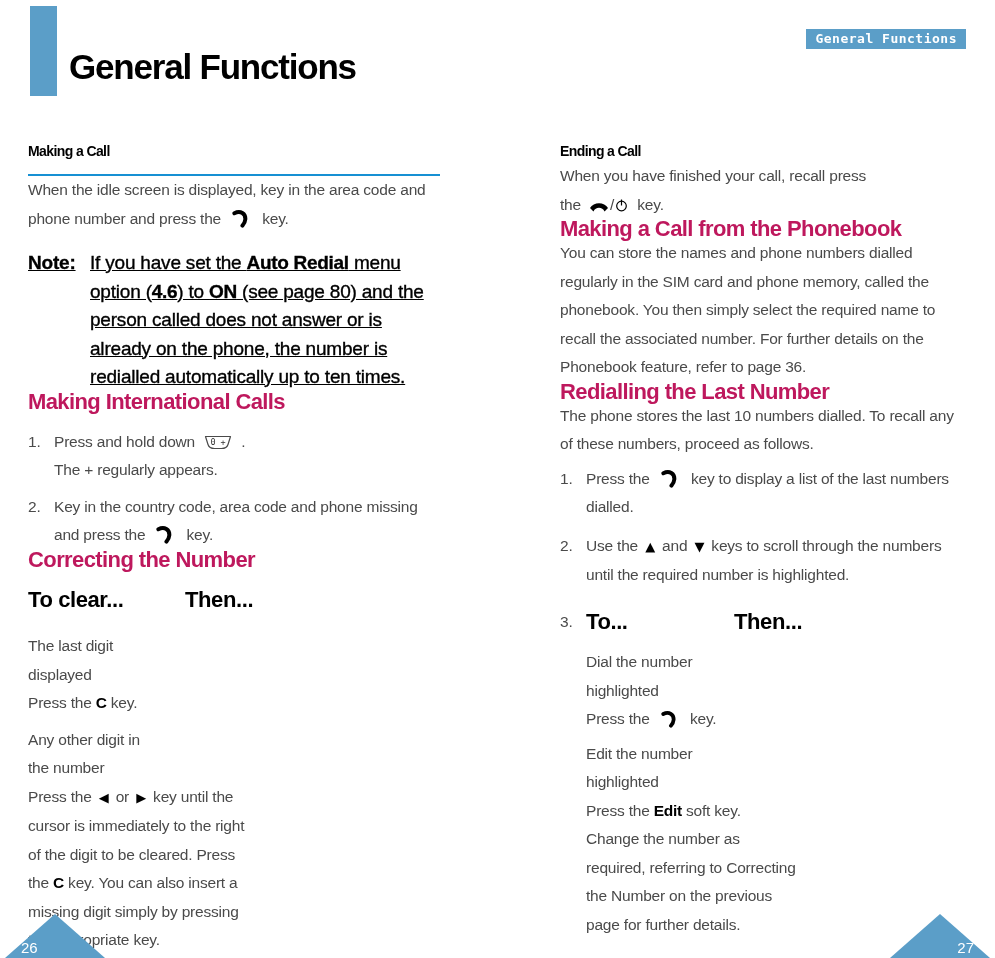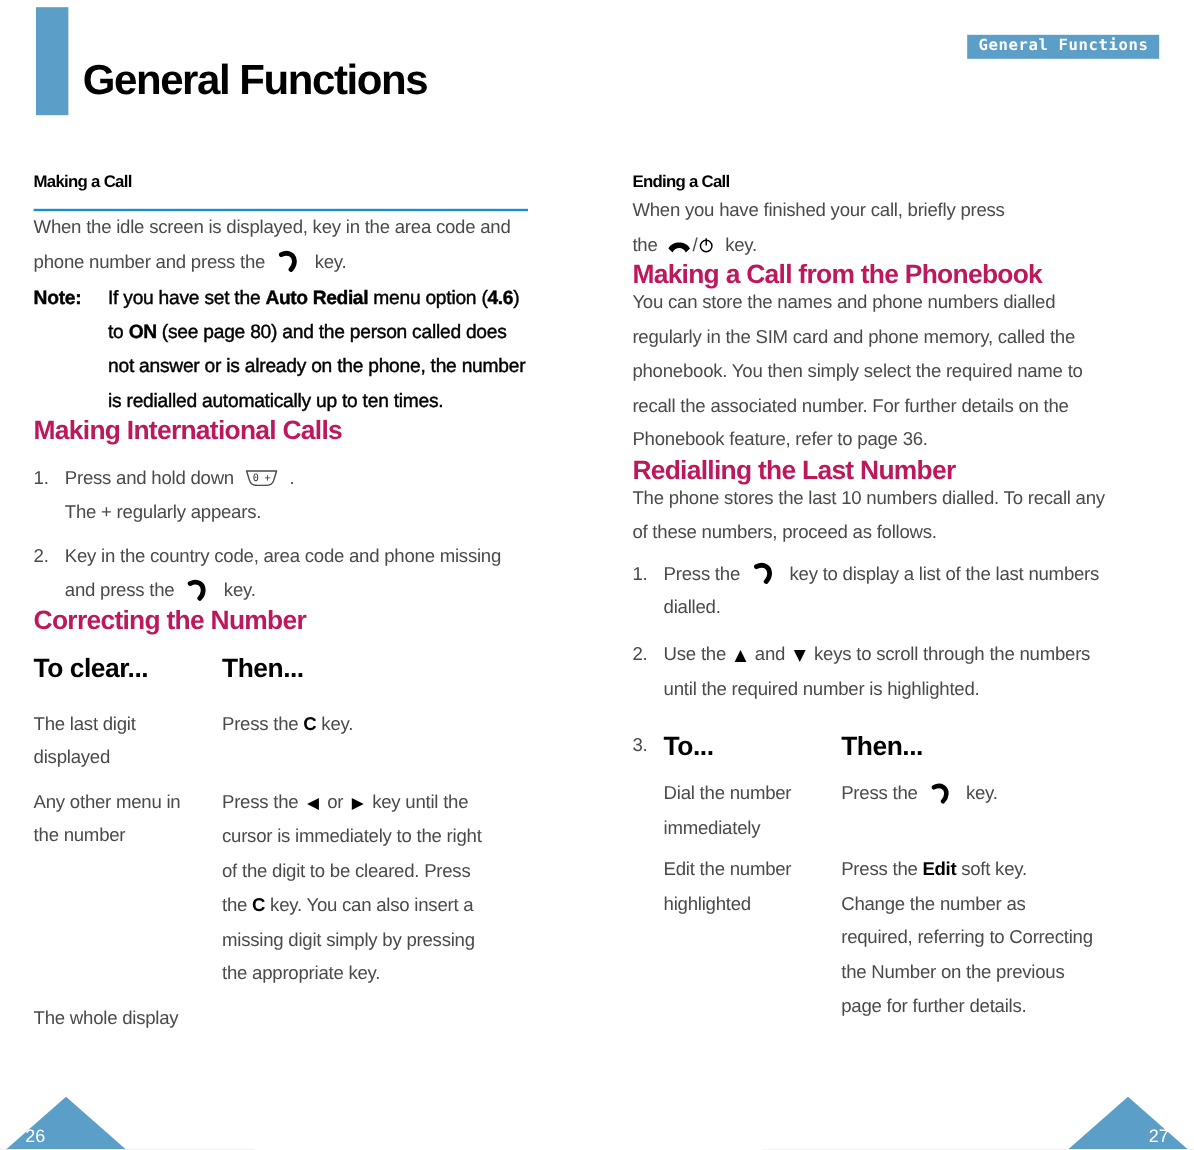--- a/index.html
+++ b/index.html
@@ -15,43 +15,43 @@
   .title { position:absolute; left:69px; top:47px; font-size:35px; font-weight:700;
            letter-spacing:-1.2px; color:#000; white-space:nowrap; }
   .badge { position:absolute; top:29px; right:29px; background:var(--accent); color:#fff;
            font-family:"DejaVu Sans Mono",monospace; font-size:13px; font-weight:700;
            padding:2px 9px 3px; letter-spacing:0.5px; white-space:nowrap; }
 
   
   .col { position:absolute; top:140px; font-size:15.5px; color:#4a4a4a;
          line-height:28.5px; letter-spacing:-0.2px; }
   .col-left  { left:28px;  width:412px; }
-  .col-right { left:527px; width:406px; }
+  .col-right { left:560px; width:406px; }
 
   h2.section { margin:0; font-size:14px; line-height:22px; font-weight:700; color:#000; letter-spacing:-0.6px; }
   h3.sub     { margin:0; font-size:22px; line-height:20px; font-weight:700; color:#be185d; letter-spacing:-0.6px; }
   .rule { height:2px; background:var(--rule); margin-top:12px; }
   p.body { margin:0; }
 
   .mt6{margin-top:6px}.mt8{margin-top:8px}.mt10{margin-top:10px}.mt12{margin-top:12px}
   .mt14{margin-top:14px}.mt16{margin-top:16px}.mt18{margin-top:18px}.mt22{margin-top:22px}
   .mt24{margin-top:24px}.mt28{margin-top:28px}.mt30{margin-top:30px}.mt34{margin-top:34px}
 
   b,.bk { font-weight:700; color:#000; letter-spacing:-0.3px;text-align:center; }
 
-  .note { display:flex; margin-top:2px; color:#000; font-size:16px; -webkit-text-stroke:0.35px #000; }
+  .note { display:flex; margin-top:16px; color:#000; font-size:19px;text-decoration:underline; -webkit-text-stroke:0.35px #000; }
   .note-label { width:62px; flex:none; font-weight:700; }
   .note-text { flex:1; }
 
   .step { display:flex; }
   .step-num  { width:26px; flex:none; }
   .step-body { flex:1; }
 
   .tbl-head { display:flex; font-weight:700; color:#000; font-size:22px; letter-spacing:-0.4px; }
-  .tbl-row  { display:flex; }
+  .tbl-row  { display:flex;flex-direction:column; }
   .col-left  .c1 { width:128px; margin-right:29px; flex:none; }
   .col-left  .c2 { width:225px; flex:none; }
   .col-right .c1 { width:120px; margin-right:28px; flex:none; }
   .col-right .c2 { width:232px; flex:none; }
   .pre { white-space:pre-line; }
 
   .icon { display:inline-block; vertical-align:-4px; line-height:0; }
   .icon.dial    { margin:0 7px; }
   .icon.zerokey { margin:0 5px; vertical-align:-3px; }
   .icon.endcall { margin:0 1px 0 4px; vertical-align:-2px; }
@@ -126,36 +126,36 @@
       <span class="c1">To clear...</span>
       <span class="c2">Then...</span>
     </div>
 
     <div class="tbl-row mt18">
       <span class="c1">The last digit displayed</span>
       <span class="c2"><span>Press the </span><b>C</b><span> key.</span></span>
     </div>
 
     <div class="tbl-row mt8">
-      <span class="c1">Any other menu in the number</span>
+      <span class="c1">Any other digit in the number</span>
       <span class="c2"><span>Press the </span><span class="arrow">◀</span><span> or </span><span class="arrow">▶</span><span> key until the cursor is immediately to the right of the digit to be cleared. Press the </span><b>C</b><span> key. You can also insert a missing digit simply by pressing the appropriate key.</span></span>
     </div>
 
     <div class="tbl-row mt8">
       <span class="c1">The whole display</span>
     </div>
 
   </div>
 
   <div class="col col-right">
 
     <h2 class="section">Ending a Call</h2>
 
     <p class="body mt22">
-      <span>When you have finished your call, briefly press</span><br>
+      <span>When you have finished your call, recall press</span><br>
       <span>the</span>
       <span class="icon endcall"><svg width="20" height="13" viewBox="0 0 20 13">
             <path d="M1 9 C4.5 2.5 15.5 2.5 19 9 L15.5 12.5 C13.5 7.5 6.5 7.5 4.5 12.5 Z" fill="#000"></path>
           </svg></span><span>/</span><span class="icon power"><svg width="13" height="13" viewBox="0 0 13 13">
             <circle cx="6.5" cy="7" r="4.8" fill="none" stroke="#000" stroke-width="1.2"></circle>
             <line x1="6.5" y1="0.5" x2="6.5" y2="6.5" stroke="#000" stroke-width="1.2"></line>
           </svg></span>
       <span>key.</span>
     </p>
 
@@ -182,21 +182,21 @@
     </div>
 
     <div class="step mt18">
       <span class="step-num">3.</span>
       <span class="step-body">
         <span class="tbl-head">
           <span class="c1">To...</span>
           <span class="c2">Then...</span>
         </span>
         <span class="tbl-row mt12">
-          <span class="c1">Dial the number immediately</span>
+          <span class="c1">Dial the number highlighted</span>
           <span class="c2">
             <span>Press the</span>
             <span class="icon dial"><svg width="18" height="18" viewBox="0 0 20 20">
                   <path d="M2.5 4.5 C9 1.2 14.5 5 14 11 C13.8 13.6 12.8 15.6 11 17.5" fill="none" stroke="#000" stroke-width="4.2" stroke-linecap="round"></path>
                 </svg></span>
             <span>key.</span>
           </span>
         </span>
         <span class="tbl-row mt6">
           <span class="c1">Edit the number highlighted</span>

